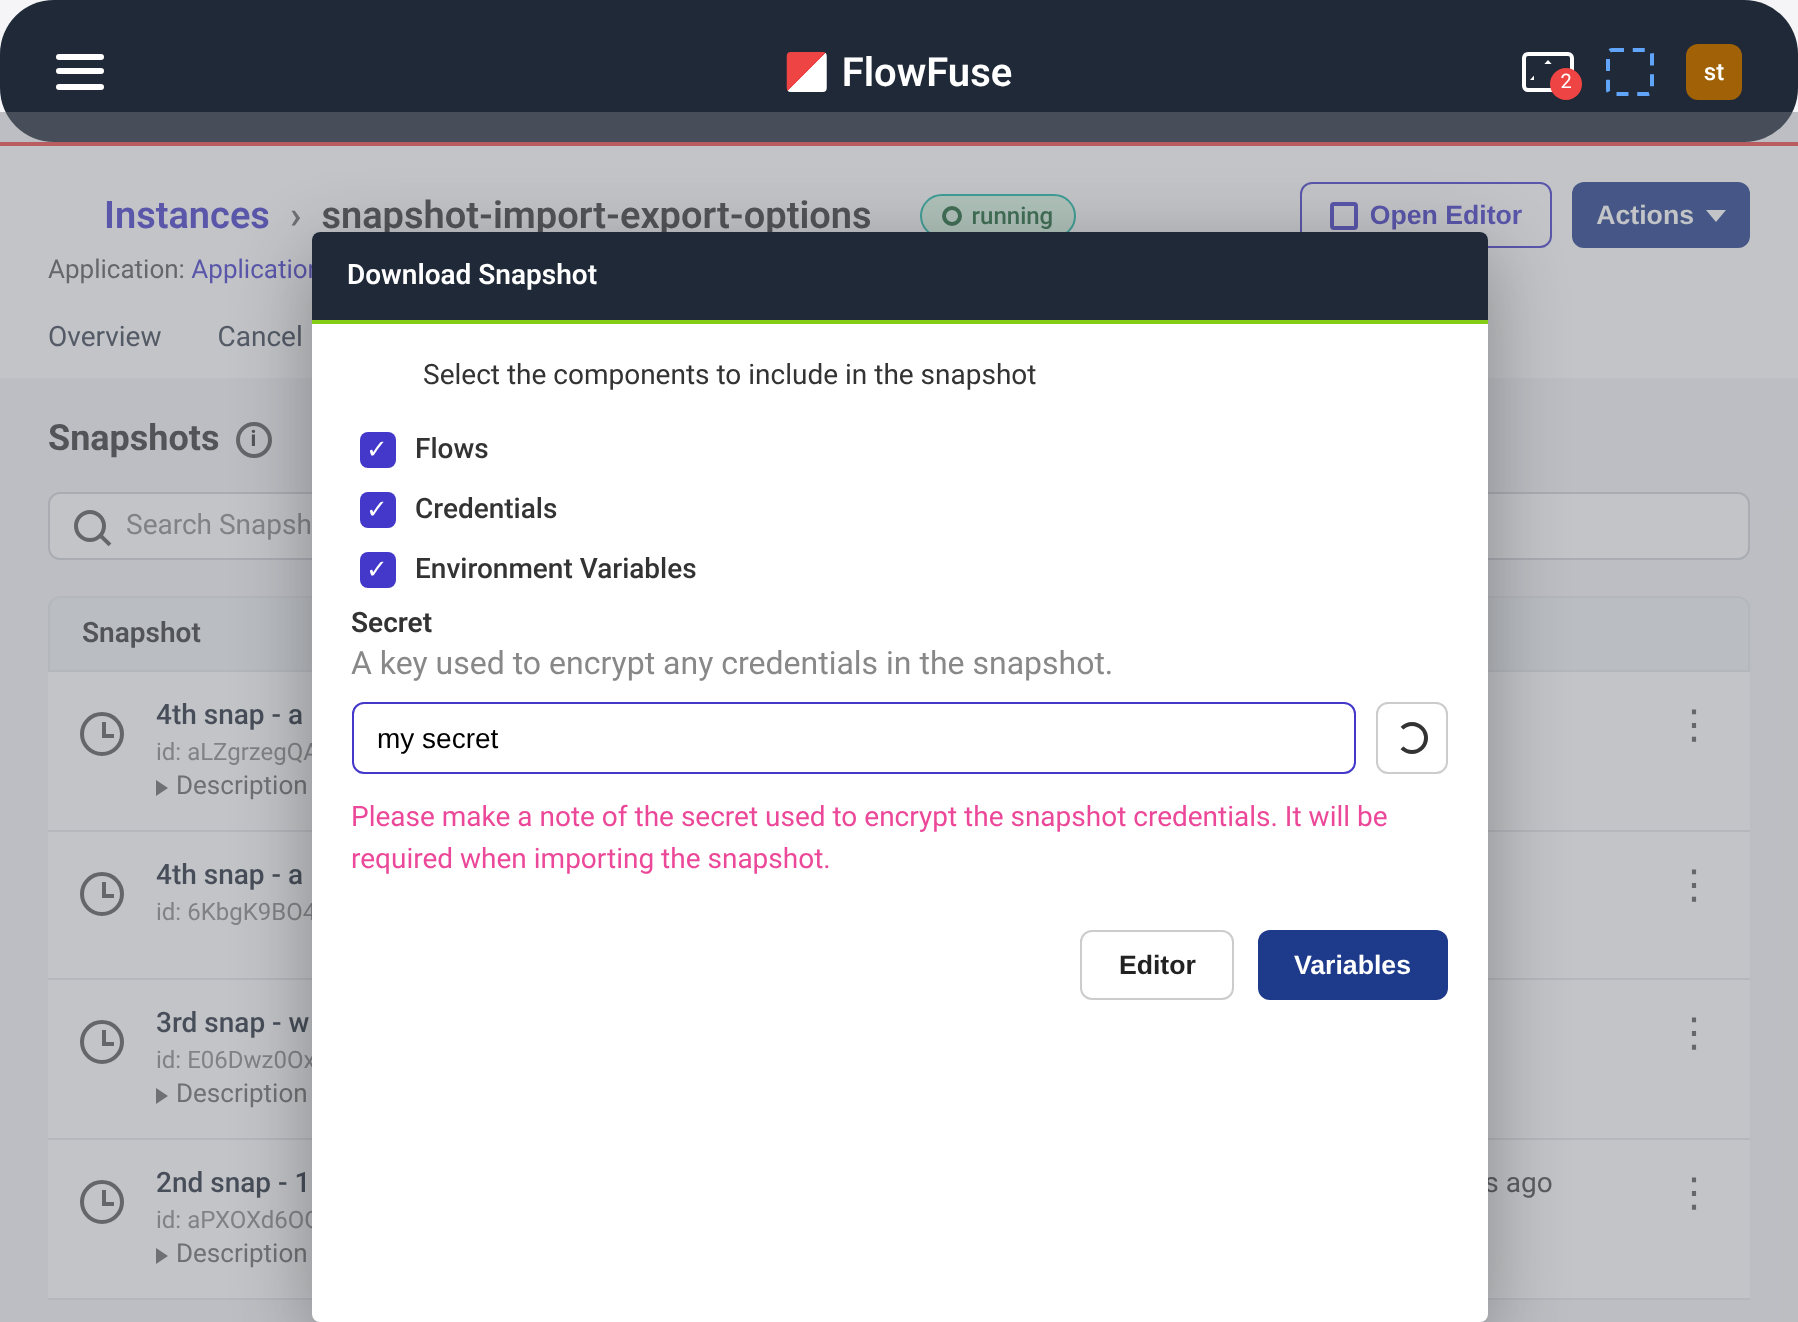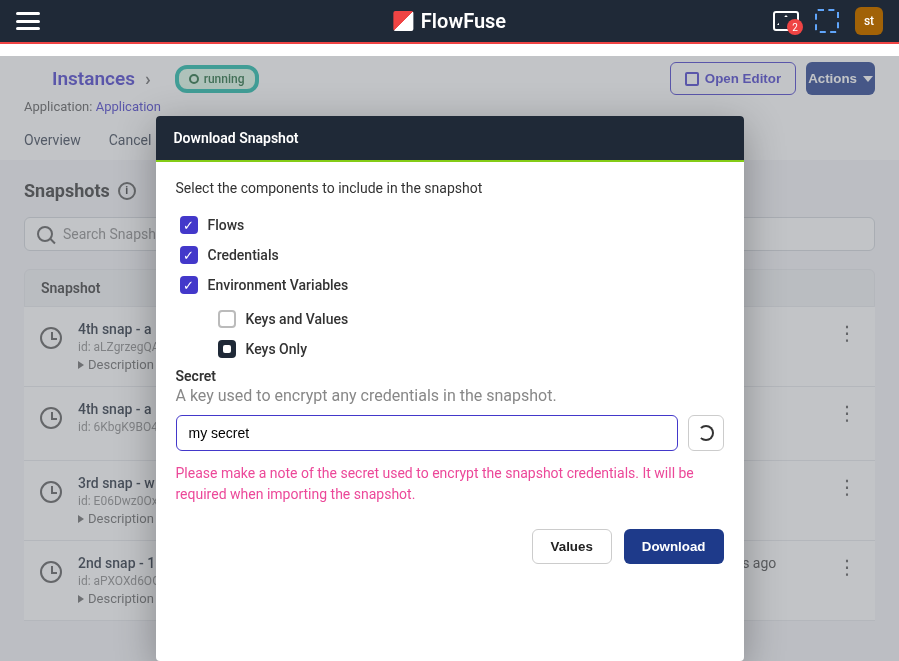--- a/index.html
+++ b/index.html
@@ -8,27 +8,28 @@
     background: #f5f5f7;
     width: 899px;
     height: 661px;
     overflow: hidden;
     position: relative;
     font-size: 14px;
     color: #333;
   }
 
   .topbar {
-    height: 42px;
+    height: 71px;
     background: #1f2937;
     display: flex;
     align-items: center;
-    padding: 0 16px;
+    padding: 0 28px;
     color: #fff;
     position: relative;
+    border-radius: 27px;
   }
   .hamburger { width: 24px; height: 18px; display: flex; flex-direction: column; justify-content: space-between; cursor: pointer; }
   .hamburger span { height: 3px; background: #fff; border-radius: 2px; }
   .brand { position: absolute; left: 50%; transform: translateX(-50%); display: flex; align-items: center; gap: 8px; font-size: 20px; font-weight: 600; }
   .brand-mark { width: 20px; height: 20px; background: linear-gradient(135deg, #ef4444 50%, #fff 50%); border-radius: 2px; }
   .topbar-right { margin-left: auto; display: flex; align-items: center; gap: 16px; }
   .mail-icon { position: relative; width: 26px; height: 20px; border: 2px solid #fff; border-radius: 3px; }
   .mail-icon:before { content: ""; position: absolute; left: 2px; top: 2px; right: 2px; height: 8px; border-bottom: 2px solid #fff; border-left: 2px solid #fff; border-right: 2px solid #fff; transform: scaleY(-1); clip-path: polygon(0 0, 50% 100%, 100% 0); }
   .badge { position: absolute; right: -6px; bottom: -6px; background: #ef4444; color: #fff; border-radius: 50%; width: 16px; height: 16px; font-size: 10px; display: flex; align-items: center; justify-content: center; }
   .loader-icon { width: 24px; height: 24px; border: 2px dashed #60a5fa; border-radius: 3px; }
@@ -36,25 +37,25 @@
 
   .page-header {
     border-top: 2px solid #ef4444;
     padding: 18px 24px 0;
     background: #fff;
   }
   .breadcrumb-row { display: flex; align-items: center; justify-content: space-between; }
   .breadcrumb { font-size: 19px; font-weight: 600; display: flex; align-items: center; gap: 10px; }
   .breadcrumb .link { color: #4338ca; margin-left: 28px; }
   .breadcrumb .chev { color: #666; }
-  .status-pill { margin-left: 14px; font-size: 12px; font-weight: 500; color: #166534; background: #dcfce7; border: 4px solid #14b8a6; border-radius: 12px; padding: 3px 10px; display: flex; align-items: center; gap: 5px; }
+  .status-pill { margin-left: 14px; font-size: 12px; font-weight: 500; color: #166534; background: #dcfce7; border: 1px solid #14b8a6; border-radius: 12px; padding: 3px 10px; display: flex; align-items: center; gap: 5px; }
   .dot { width: 10px; height: 10px; border: 2px solid #166534; border-radius: 50%; display:inline-block; }
   .header-actions { display: flex; gap: 10px; }
   .btn-outline { border: 1px solid #4338ca; color: #4338ca; background: #fff; padding: 8px 14px; border-radius: 6px; font-weight: 600; display: flex; align-items: center; gap: 6px; }
-  .btn-primary { background: #1e3a8a; color: #fff; border: none; padding: 8px 2px; border-radius: 6px; font-weight: 600; display: flex; align-items: center; gap: 6px; }
+  .btn-primary { background: #1e3a8a; color: #fff; border: none; padding: 8px 12px; border-radius: 6px; font-weight: 600; display: flex; align-items: center; gap: 6px; }
   .ext-icon { width: 14px; height: 14px; border: 2px solid #4338ca; border-radius: 2px; position: relative; }
   .chev-down { width: 0; height: 0; border-left: 5px solid transparent; border-right: 5px solid transparent; border-top: 6px solid currentColor; }
 
   .subline { margin-top: 4px; font-size: 13px; color: #555; }
   .subline a { color: #4338ca; text-decoration: none; }
 
   .tabs { display: flex; gap: 28px; margin-top: 18px; padding-bottom: 0; color: #374151; font-size: 14px; }
   .tab { padding-bottom: 12px; }
 
   .content { padding: 20px 24px; }
@@ -92,21 +93,21 @@
   .modal {
     width: 588px; background: #fff; border-radius: 4px; overflow: hidden;
     box-shadow: 0 10px 40px rgba(0,0,0,0.3);
     display: flex; flex-direction: column;
   }
   .modal-head {
     background: #1f2937; color: #fff; padding: 14px 18px; font-weight: 600;
     border-bottom: 2px solid #84cc16;
   }
   .modal-body { padding: 18px 20px 16px; }
-  .modal-instr { color: #333; margin-bottom: 14px; }
+  .modal-instr { color: #333; margin-bottom: 14px; margin-left: 36px; }
   .check-row { display: flex; align-items: center; gap: 10px; padding: 6px 4px; font-weight: 500; }
   .checkbox { width: 18px; height: 18px; border-radius: 4px; display: flex; align-items: center; justify-content: center; font-size: 13px; }
   .checkbox.checked { background: #4338ca; color: #fff; }
   .checkbox.unchecked { border: 2px solid #bbb; }
   .radio-group { margin-left: 38px; margin-top: 4px; }
   .radio { width: 18px; height: 18px; border-radius: 4px; display: flex; align-items: center; justify-content: center; }
   .radio.on { background: #1f2937; }
   .radio.on:after { content: ""; width: 8px; height: 8px; background: #fff; border-radius: 2px; }
 
   .field-label { font-weight: 600; margin-top: 4px; margin-bottom: 2px; }
@@ -141,20 +142,21 @@
     <div class="loader-icon"></div>
     <div class="avatar">st</div>
   </div>
 </div>
 
 <div class="page-header">
   <div class="breadcrumb-row">
     <div class="breadcrumb">
       <span class="link">Instances</span>
       <span class="chev">›</span>
+      <span>snapshot-import-export-options</span>
       <span class="status-pill">
         <span class="dot"></span>
         <span>running</span>
       </span>
     </div>
     <div class="header-actions">
       <button class="btn-outline">
         <span class="ext-icon"></span>
         <span>Open Editor</span>
       </button>
@@ -253,40 +255,30 @@
       </div>
       <div class="check-row">
         <div class="checkbox checked">✓</div>
         <span>Credentials</span>
       </div>
       <div class="check-row">
         <div class="checkbox checked">✓</div>
         <span>Environment Variables</span>
       </div>
 
-      <div class="radio-group">
-        <div class="check-row">
-          <div class="checkbox unchecked"></div>
-          <span>Keys and Values</span>
-        </div>
-        <div class="check-row">
-          <div class="radio on"></div>
-          <span>Keys Only</span>
-        </div>
-      </div>
 
       <div class="field-label">Secret</div>
       <div class="field-help">A key used to encrypt any credentials in the snapshot.</div>
       <div class="input-row">
         <input class="text-input" value="my secret" style="">
         <button class="refresh-btn">
           <span class="refresh-icon"></span>
         </button>
       </div>
       <div class="note">Please make a note of the secret used to encrypt the snapshot credentials. It will be required when importing the snapshot.</div>
 
       <div class="modal-actions">
-        <button class="btn-cancel">Values</button>
-        <button class="btn-download">Download</button>
+        <button class="btn-cancel">Editor</button>
+        <button class="btn-download">Variables</button>
       </div>
     </div>
   </div>
 </div>
 
 </body></html>

